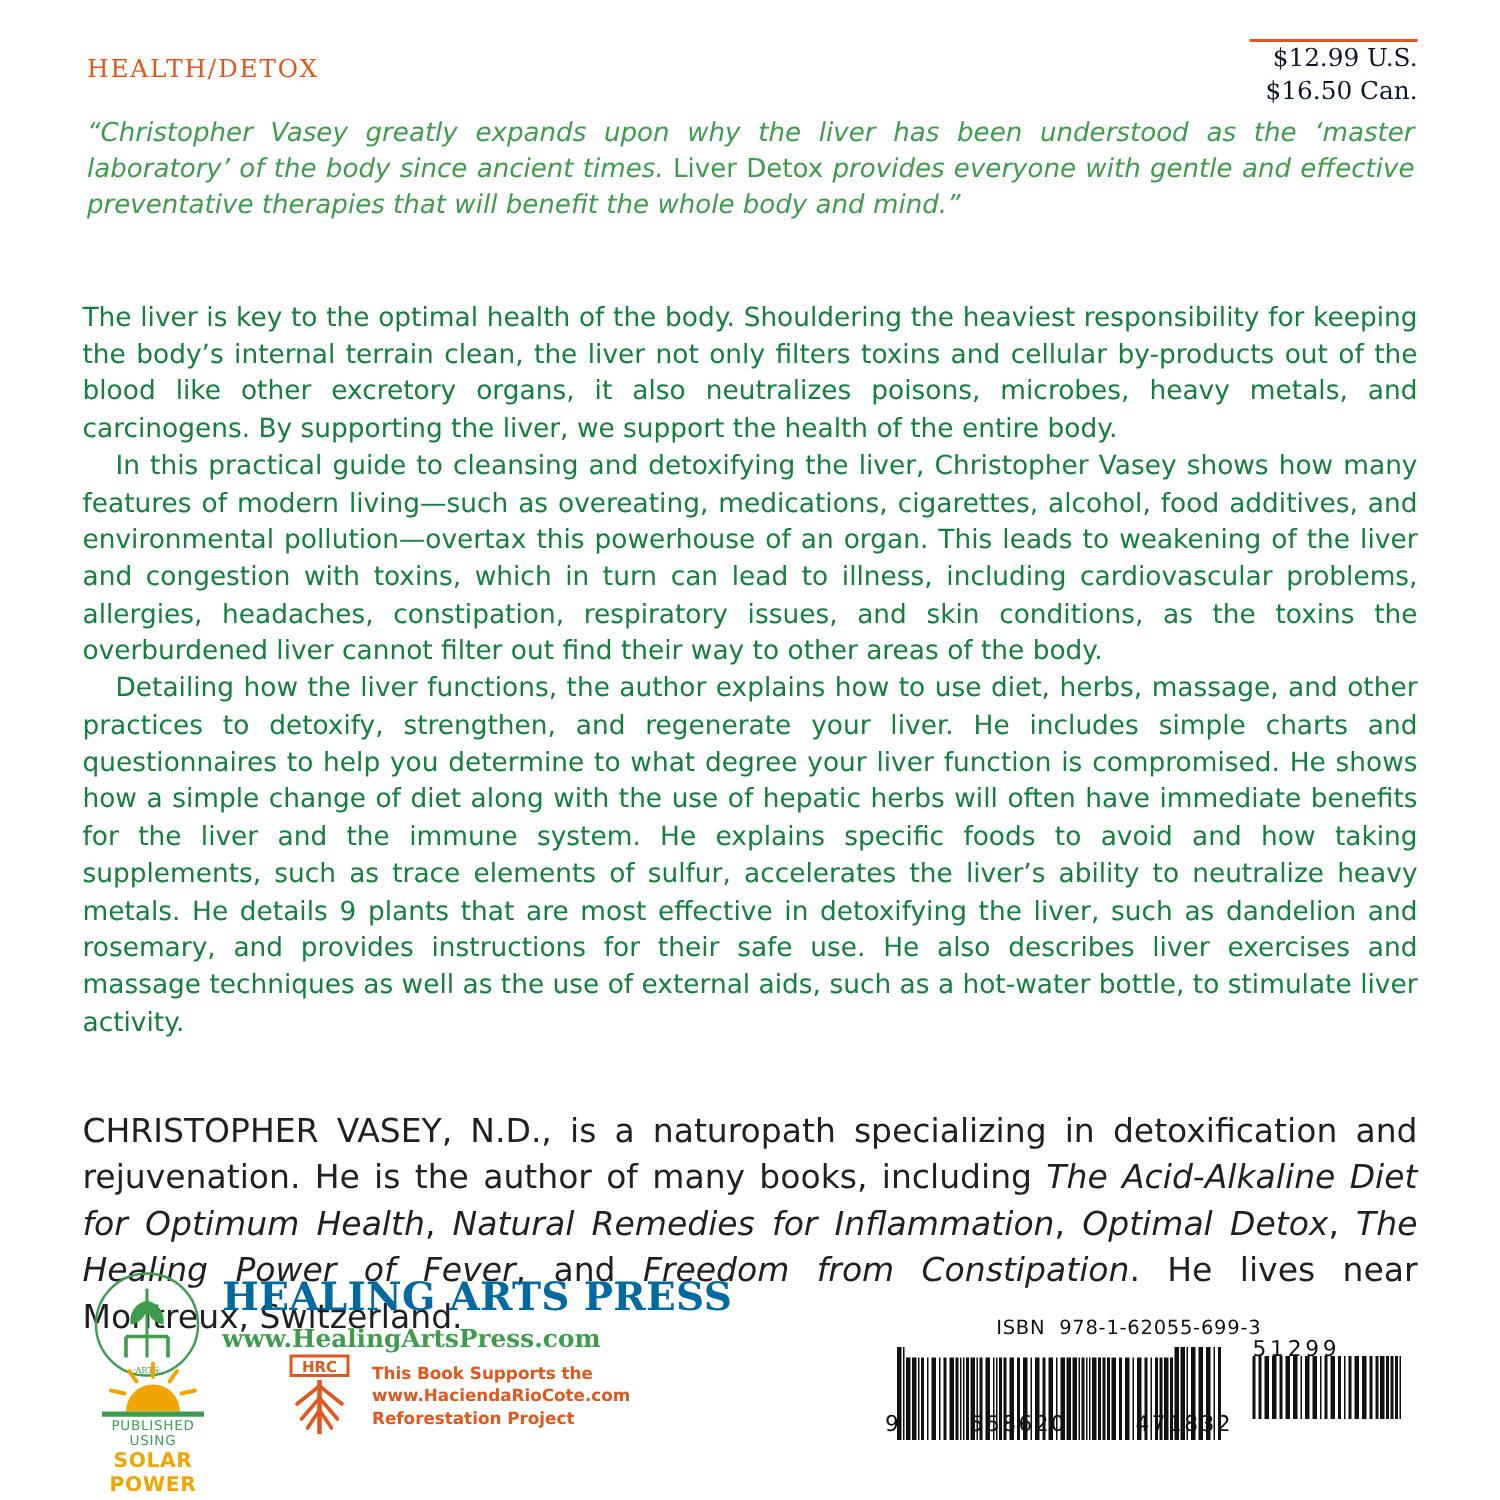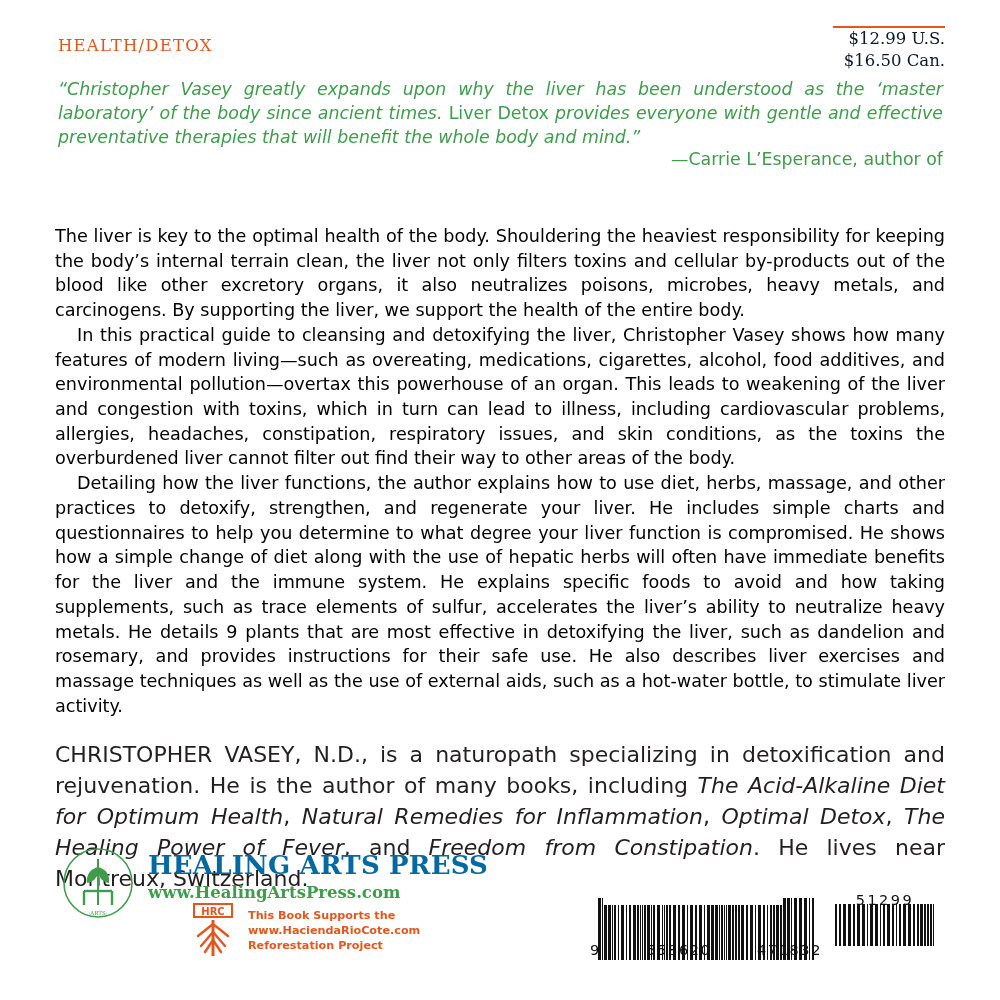--- a/index.html
+++ b/index.html
@@ -78,23 +78,22 @@
   .attrib .it { font-style: italic; }
 
   
   .body-copy {
     position: absolute;
     left: 55px;
     top: 200px;
     width: 890px;
     font-size: 17.6px;
     line-height: 1.405;
-    color: #000000;
+    color: #15803d;
     text-align: justify;
-    margin-top: 24px;
   }
   .body-copy p {
     margin: 0;
     text-indent: 0;
   }
   .body-copy p + p {
     text-indent: 22px;
   }
   .bio {
     position: absolute;
@@ -246,21 +245,21 @@
     height: 48px;
     display: flex;
     align-items: flex-end;
   }
   .barcode-addon .bar { background: #111; height: 100%; }
   .addon-num {
     position: absolute;
     left: 835px;
     top: 892px;
     width: 100px;
-    text-align: center;
+    text-align: left;
     font-family: "DejaVu Sans", sans-serif;
     font-size: 14.5px;
     letter-spacing: 2.5px;
     color: #111;
   }
 </style>
 </head>
 <body>
 
 <div class="page">
@@ -269,21 +268,20 @@
   <div class="price-rule"></div>
   <div class="price-block">
     <div>$12.99 U.S.</div>
     <div>$16.50 Can.</div>
   </div>
 
   <div class="blurb">
     <span class="it">“Christopher Vasey greatly expands upon why the liver has been understood as the ‘master laboratory’ of the body since ancient times. </span><span class="ro">Liver Detox</span><span class="it"> provides everyone with gentle and effective preventative therapies that will benefit the whole body and mind.”</span>
   </div>
   <div class="attrib">
-    <div>—Carrie L’Esperance, author of</div>
   </div>
 
   <div class="body-copy">
     <p>The liver is key to the optimal health of the body. Shouldering the heaviest responsibility for keeping the body’s internal terrain clean, the liver not only filters toxins and cellular by-products out of the blood like other excretory organs, it also neutralizes poisons, microbes, heavy metals, and carcinogens. By supporting the liver, we support the health of the entire body.</p>
     <p>In this practical guide to cleansing and detoxifying the liver, Christopher Vasey shows how many features of modern living—such as overeating, medications, cigarettes, alcohol, food additives, and environmental pollution—overtax this powerhouse of an organ. This leads to weakening of the liver and congestion with toxins, which in turn can lead to illness, including cardiovascular problems, allergies, headaches, constipation, respiratory issues, and skin conditions, as the toxins the overburdened liver cannot filter out find their way to other areas of the body.</p>
     <p>Detailing how the liver functions, the author explains how to use diet, herbs, massage, and other practices to detoxify, strengthen, and regenerate your liver. He includes simple charts and questionnaires to help you determine to what degree your liver function is compromised. He shows how a simple change of diet along with the use of hepatic herbs will often have immediate benefits for the liver and the immune system. He explains specific foods to avoid and how taking supplements, such as trace elements of sulfur, accelerates the liver’s ability to neutralize heavy metals. He details 9 plants that are most effective in detoxifying the liver, such as dandelion and rosemary, and provides instructions for their safe use. He also describes liver exercises and massage techniques as well as the use of external aids, such as a hot-water bottle, to stimulate liver activity.</p>
   </div>
 
   <div class="bio">
     <span>CHRISTOPHER VASEY, N.D., is a naturopath specializing in detoxification and rejuvenation. He is the author of many books, including </span><span class="it">The Acid-Alkaline Diet for Optimum Health</span><span>, </span><span class="it">Natural Remedies for Inflammation</span><span>, </span><span class="it">Optimal Detox</span><span>, </span><span class="it">The Healing Power of Fever</span><span>, and </span><span class="it">Freedom from Constipation</span><span>. He lives near Montreux, Switzerland.</span>
@@ -298,35 +296,55 @@
       <path d="M22 44 L50 44" stroke="#3f9c4c" stroke-width="2.4"></path>
       <path d="M22 44 L22 58 M50 44 L50 58" stroke="#3f9c4c" stroke-width="2.4"></path>
       <text x="36" y="68" font-size="5.5" fill="#3f9c4c" text-anchor="middle" font-family="DejaVu Serif, serif">·ARTS·</text>
     </svg>
   </div>
   <div class="pub-text">
     <div class="pub-name">HEALING ARTS PRESS</div>
     <div class="pub-url">www.HealingArtsPress.com</div>
   </div>
 
+  <div class="solar">
+    <div class="solar-sun">
+      <svg viewBox="0 0 76 40" width="76" height="40" aria-hidden="true">
+        <g stroke="#f0a500" stroke-width="2.6" stroke-linecap="round">
+          <line x1="38" y1="4" x2="38" y2="13"></line>
+          <line x1="22" y1="9" x2="27" y2="16"></line>
+          <line x1="54" y1="9" x2="49" y2="16"></line>
+          <line x1="10" y1="22" x2="19" y2="24"></line>
+          <line x1="66" y1="22" x2="57" y2="24"></line>
+        </g>
+        <path d="M20 36 A18 18 0 0 1 56 36 Z" fill="#f0a500"></path>
+        <rect x="4" y="36" width="68" height="3.5" fill="#3f9c4c"></rect>
+      </svg>
+    </div>
+    <div class="solar-caption">PUBLISHED USING</div>
+    <div class="solar-main">SOLAR POWER</div>
+  </div>
 
   <div class="reforest-logo">
     <svg viewBox="0 0 62 58" width="62" height="58" aria-hidden="true">
       <rect x="12" y="2" width="38" height="13" fill="none" stroke="#e2571e" stroke-width="2"></rect>
       <text x="31" y="12.5" font-size="10" fill="#e2571e" text-anchor="middle" font-family="DejaVu Sans, sans-serif" font-weight="bold">HRC</text>
       <path d="M31 18 L31 54" stroke="#e2571e" stroke-width="3"></path>
       <path d="M31 22 L16 34 M31 22 L46 34 M31 30 L19 44 M31 30 L43 44 M31 38 L23 50 M31 38 L39 50" stroke="#e2571e" stroke-width="2.4" stroke-linecap="round"></path>
     </svg>
   </div>
   <div class="reforest-text">
     <div>This Book Supports the</div>
     <div>www.HaciendaRioCote.com</div>
     <div>Reforestation Project</div>
   </div>
 
+  <div class="isbn-line">
+    <span>ISBN</span>&nbsp;&nbsp;<span>978-1-62055-699-3</span>
+  </div>
 
   <div class="barcode-main" id="barcode-main">
       <div class="bar" style="width:3px;height:100%;margin-right:1px;"></div>
       <div class="bar" style="width:1px;height:100%;margin-right:1px;"></div>
       <div class="bar" style="width:3px;height:88%;margin-right:1px;"></div>
       <div class="bar" style="width:3px;height:88%;margin-right:1px;"></div>
       <div class="bar" style="width:1px;height:88%;margin-right:1px;"></div>
       <div class="bar" style="width:2px;height:88%;margin-right:2px;"></div>
       <div class="bar" style="width:1px;height:88%;margin-right:2px;"></div>
       <div class="bar" style="width:3px;height:88%;margin-right:2px;"></div>

